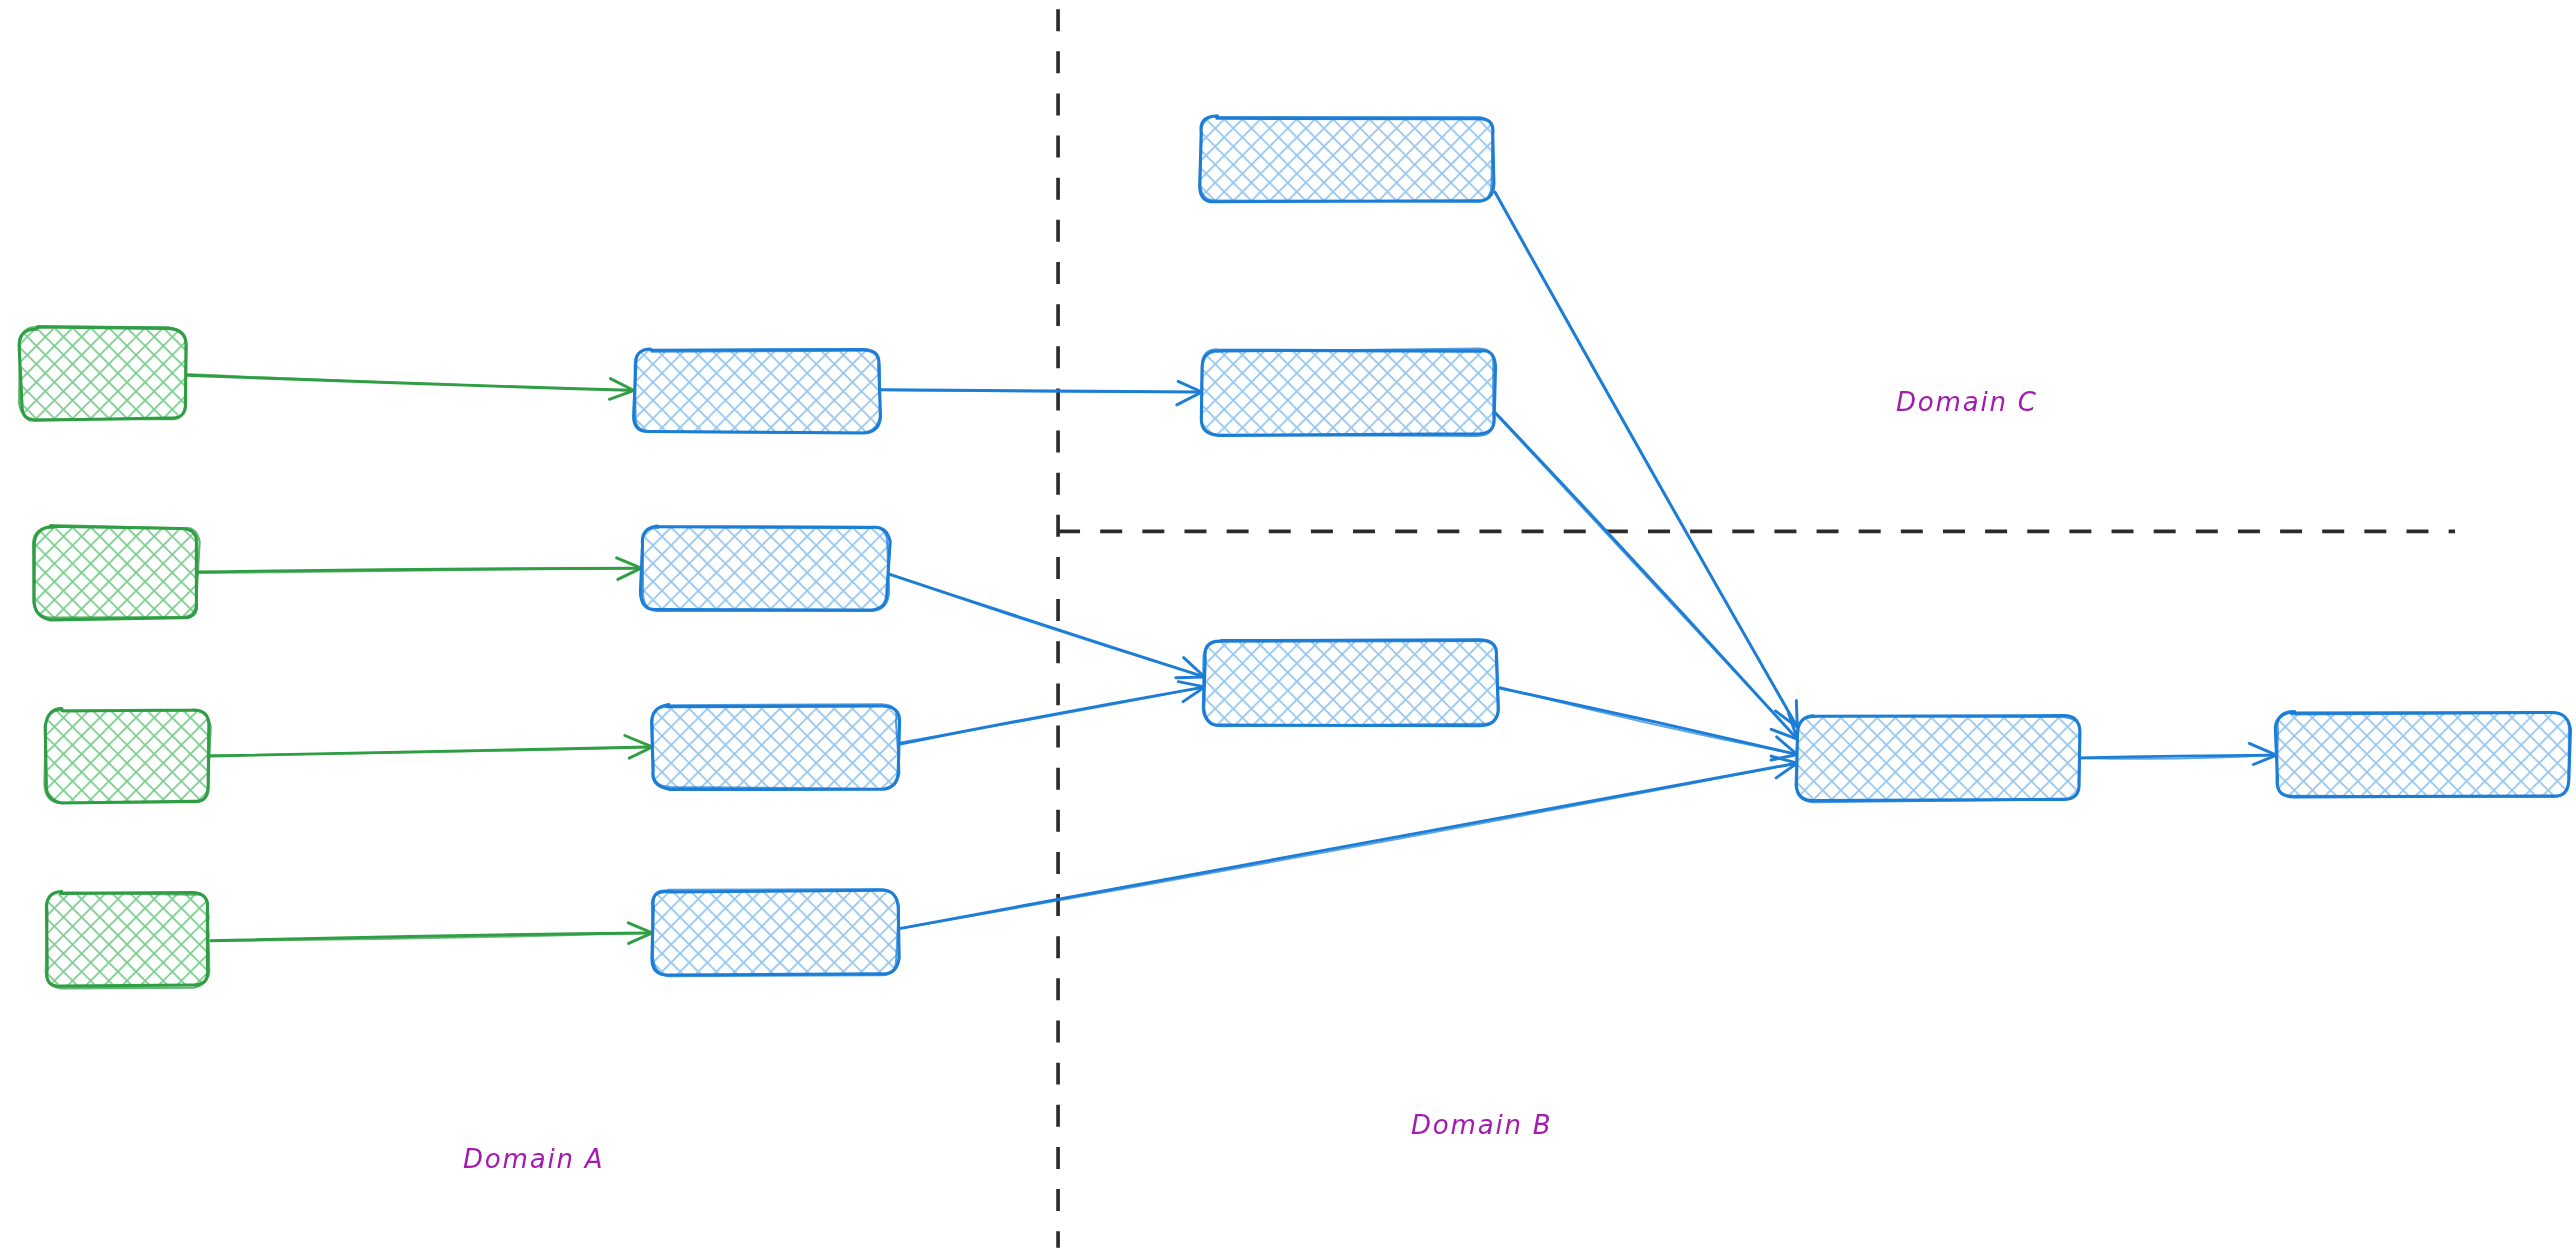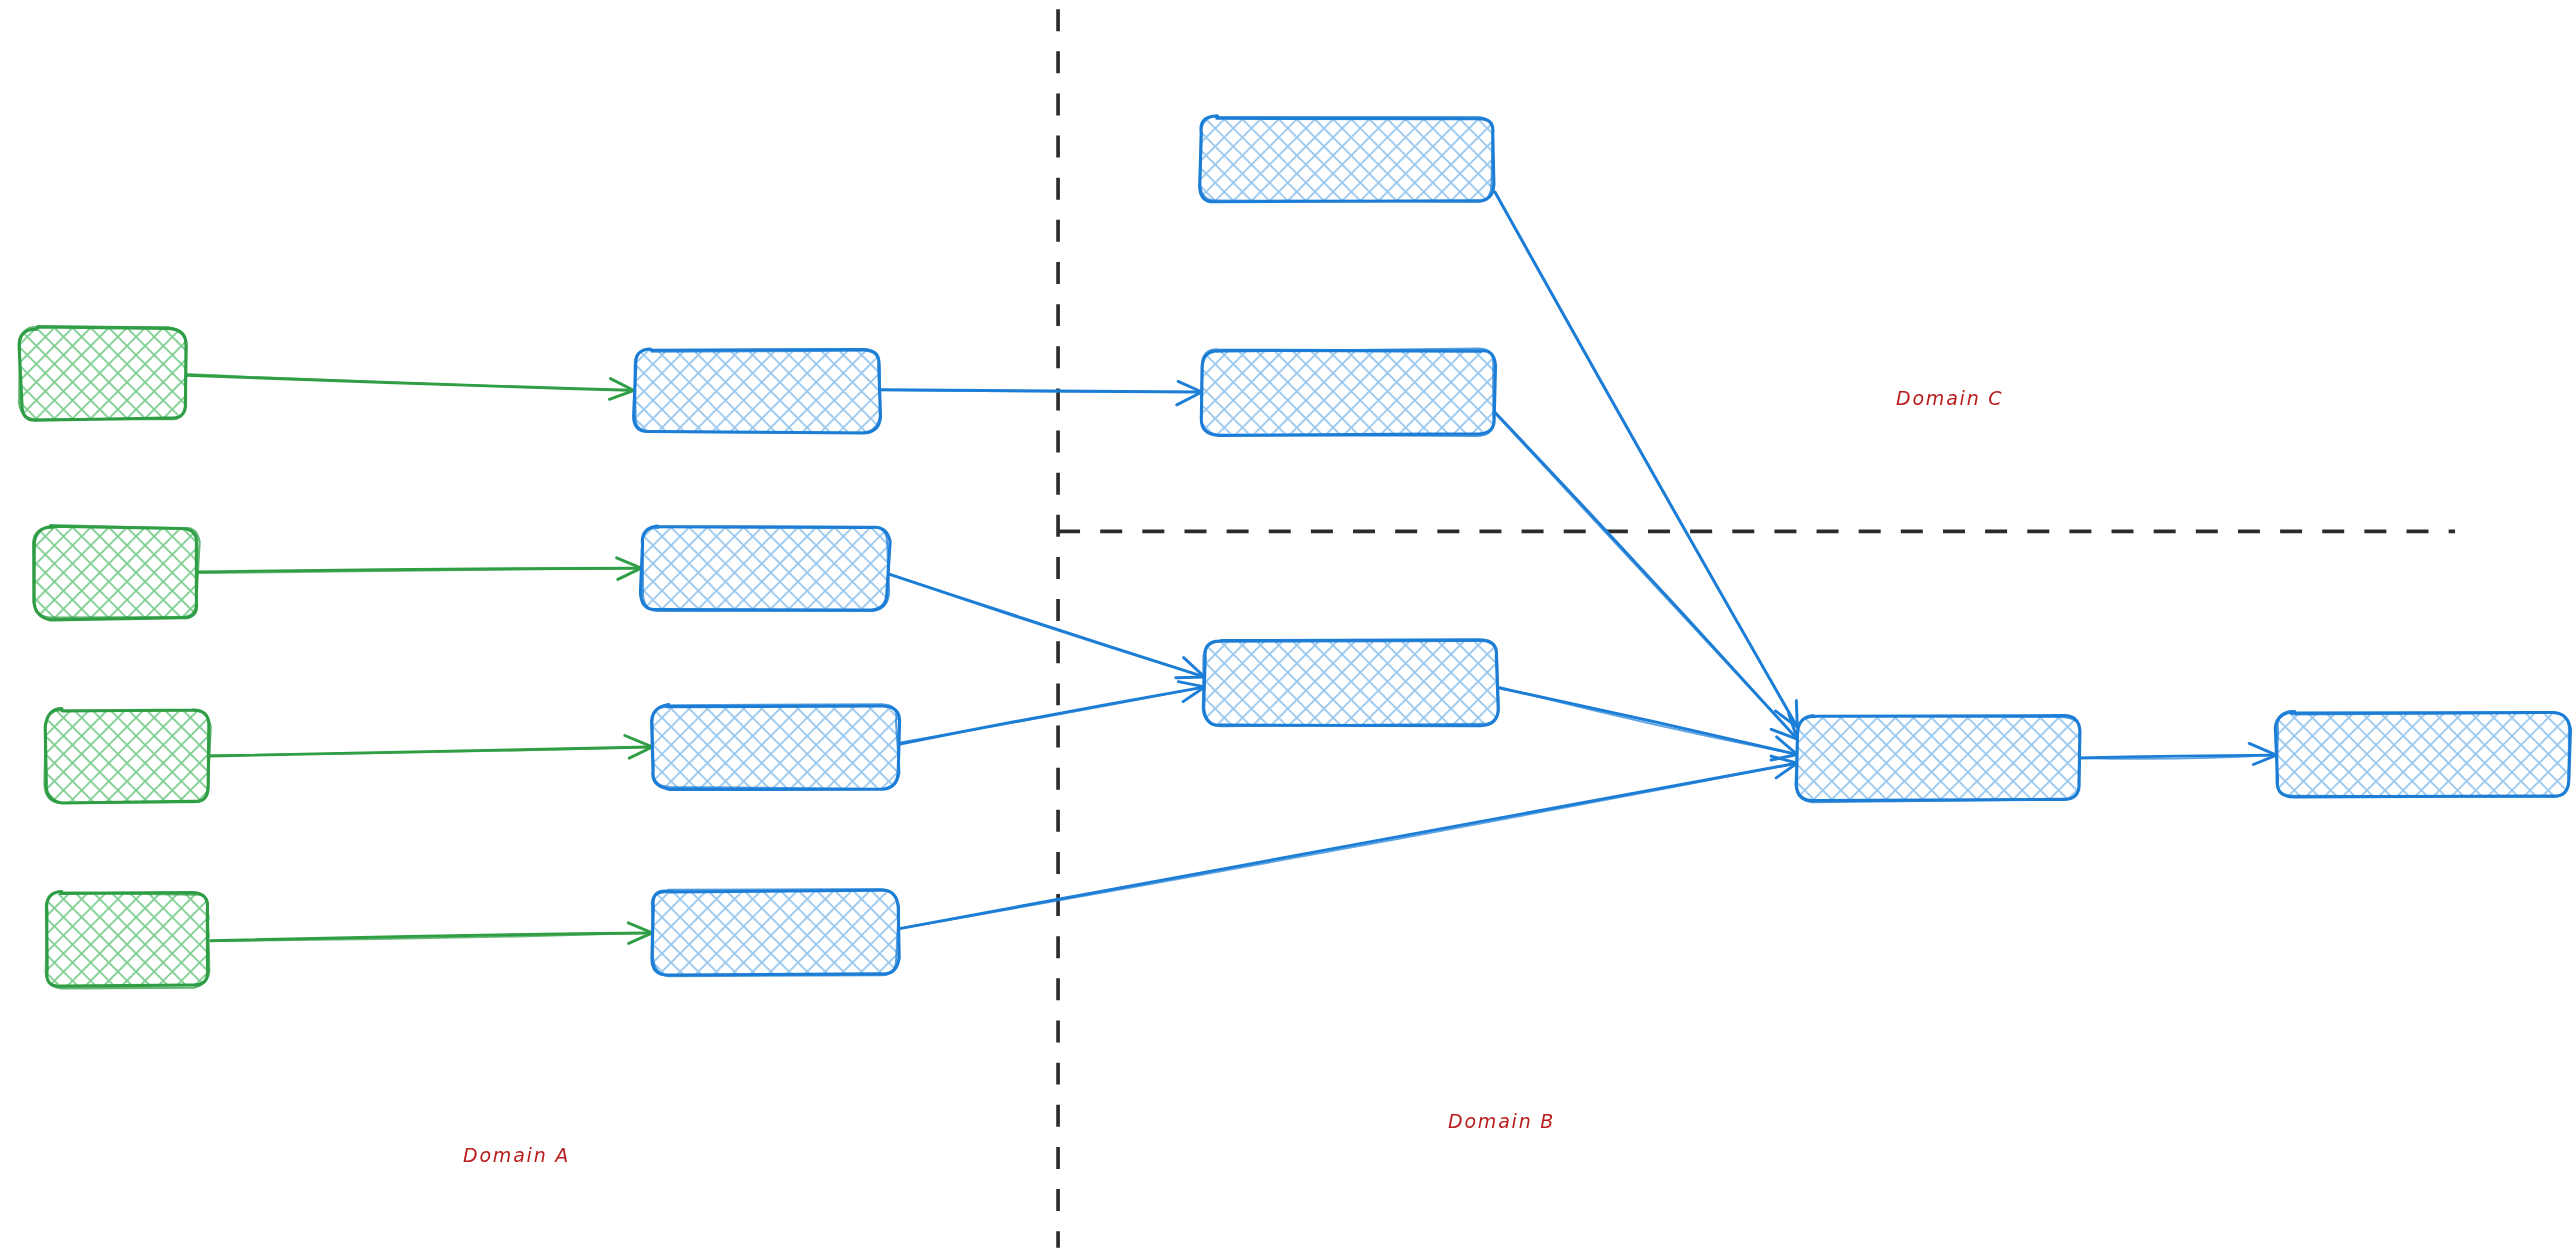--- a/index.html
+++ b/index.html
@@ -21,24 +21,24 @@
   #canvas {
     position: absolute;
     top: 0;
     left: 0;
     width: 2576px;
     height: 1255px;
   }
   .domain-label {
     position: absolute;
     font-family: "DejaVu Sans", sans-serif;
-    font-size: 19px;
+    font-size: 26px;
     font-style: italic;
     letter-spacing: 1.8px;
-    color: #b91c1c;
+    color: #a21caf;
     white-space: nowrap;
     user-select: none;
   }
 </style>
 </head>
 <body>
 
 <div id="stage">
   <svg id="canvas" viewBox="0 0 2812 1370" xmlns="http://www.w3.org/2000/svg">
     <defs>
@@ -506,16 +506,16 @@
           Q 2804.7155116517097 868.9763339394704 2786.1948687769473 869.8952200291678
           L 2503.06332247518 868.7872709305957
           Q 2484.0900216922164 869.301508388482 2485.1946099493653 850.0702390978113
           L 2486.678556215018 795.7280747843906
           Q 2483.624759702012 777.0872633205727 2502.9229481220245 776.1670847823843 Z" fill="none" stroke="#1c7ed6" stroke-width="2.4" stroke-linecap="round" stroke-linejoin="round" opacity="0.75"></path>
         </g>
       </g>
   </svg>
 
   <div class="domain-label" id="lbl-0" style="left: 463px; top: 1144px;">Domain A</div>
-  <div class="domain-label" id="lbl-1" style="left: 1411px; top: 1110px; margin-left: 37px;">Domain B</div>
+  <div class="domain-label" id="lbl-1" style="left: 1411px; top: 1110px;">Domain B</div>
   <div class="domain-label" id="lbl-2" style="left: 1896px; top: 387px;">Domain C</div>
 </div>
 
 
 </body></html>

